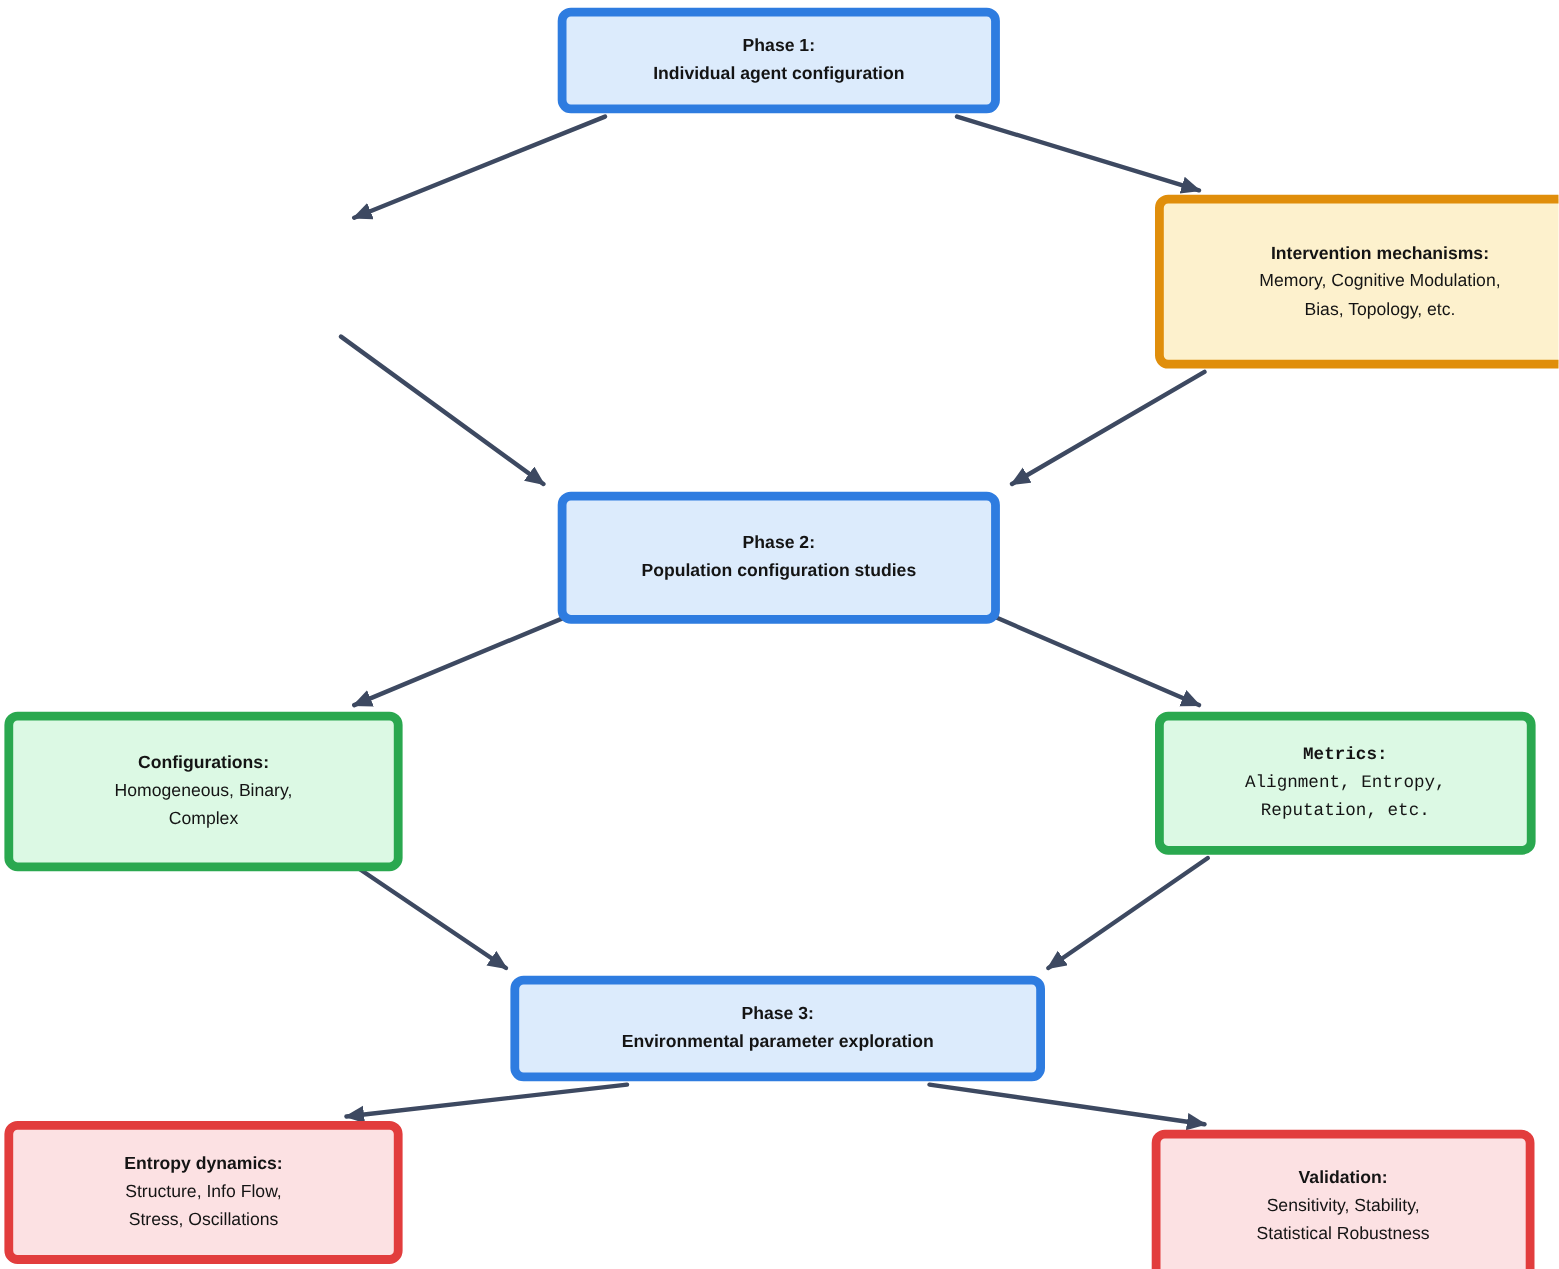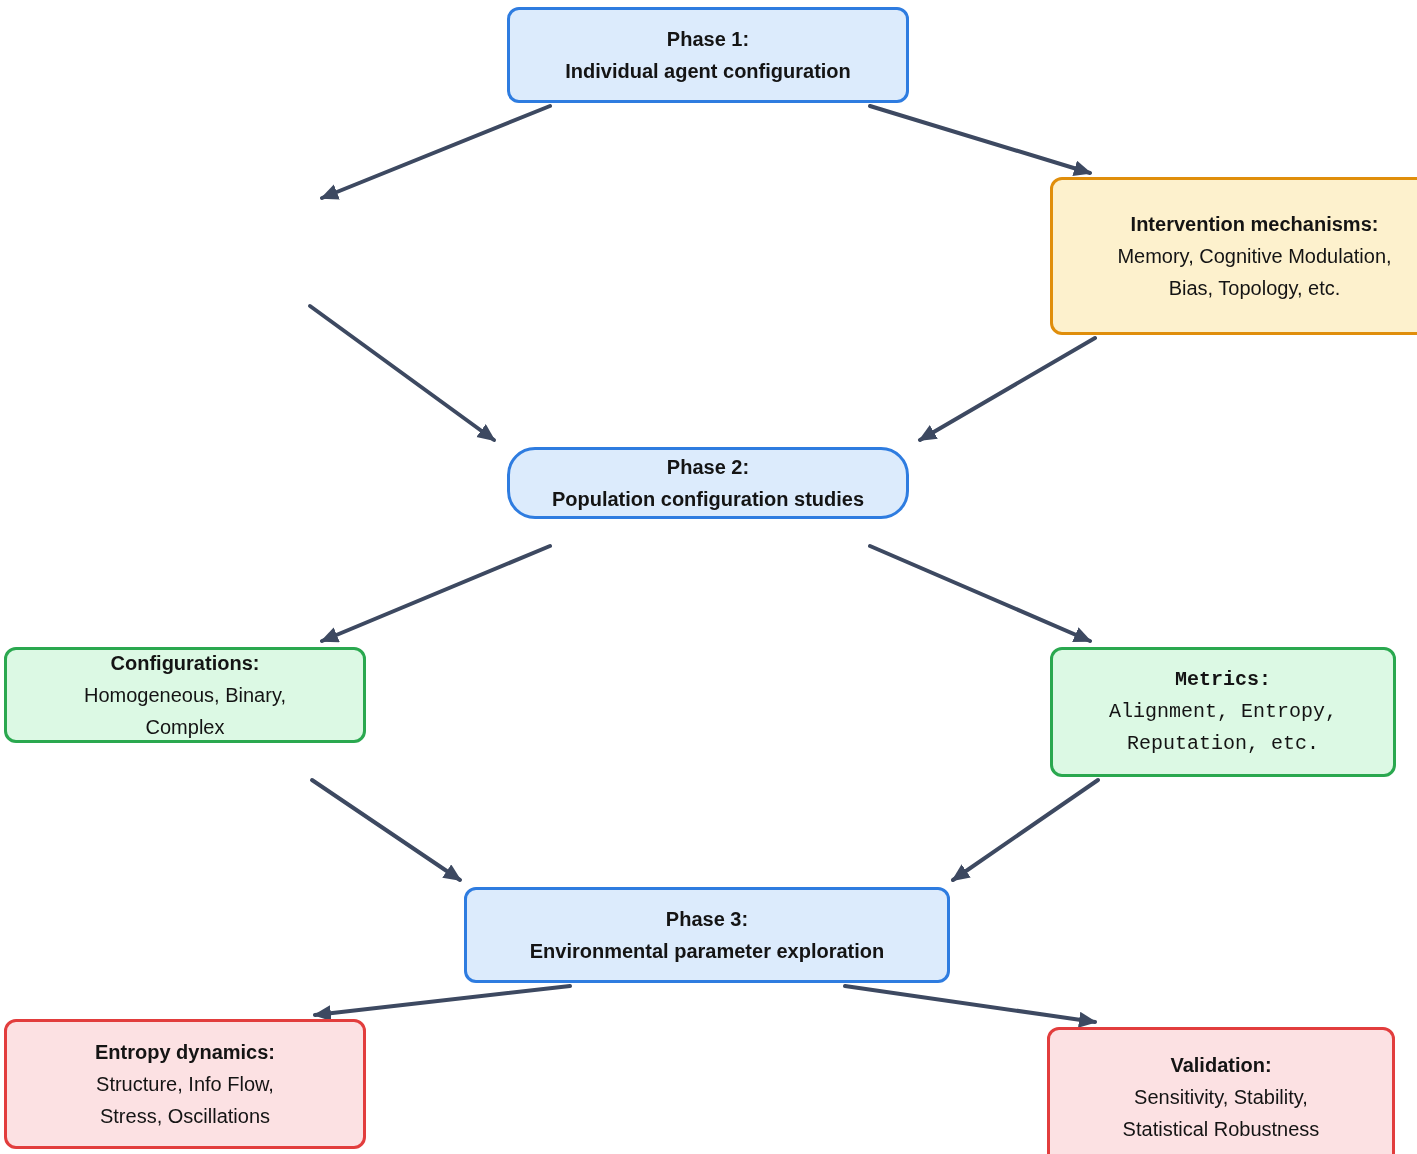--- a/index.html
+++ b/index.html
@@ -24,28 +24,28 @@
   .edge {
     stroke: var(--arrow, #3d4961);
     stroke-width: 4;
     fill: none;
     stroke-linecap: round;
   }
   #ah path { fill: var(--arrow, #3d4961); }
 
   .node {
     position: absolute;
-    border: 3px solid #f97316;
+    border: 8px solid #f97316;
     border-radius: 12px;
     display: flex;
     flex-direction: column;
     align-items: center;
     justify-content: center;
     text-align: center;
-    font-size: 20px;
+    font-size: 16px;
     line-height: 1.6;
     color: #141414;
     padding: 8px 14px;
   }
   .node .title { font-weight: bold; }
   .node.phase .line { font-weight: bold; }
 
   .node.blue   { background: var(--blue-fill,   #dcebfc); border-color: var(--blue-border,   #2e7ce0); }
   .node.orange { background: var(--orange-fill, #fdf1cd); border-color: var(--orange-border, #e08e0b); }
   .node.green  { background: var(--green-fill,  #dcf9e4); border-color: var(--green-border,  #2aa84f); }
@@ -79,26 +79,26 @@
     <div class="line">Individual agent configuration</div>
   </div>
 
 
   <div class="node orange" style="left:1050px; top:177px; width:402px; height:158px;padding-left:21px;">
     <div class="title">Intervention mechanisms:</div>
     <div class="line">Memory, Cognitive Modulation,</div>
     <div class="line">Bias, Topology, etc.</div>
   </div>
 
-  <div class="node blue phase" style="left:507px; top:447px; width:402px; height:72px;border-radius:28px;">
+  <div class="node blue phase" style="left:507px; top:447px; width:402px; height:120px;">
     <div class="title">Phase 2:</div>
     <div class="line">Population configuration studies</div>
   </div>
 
-  <div class="node green" style="left:4px; top:647px; width:362px; height:96px;">
+  <div class="node green" style="left:4px; top:647px; width:362px; height:145px;">
     <div class="title">Configurations:</div>
     <div class="line">Homogeneous, Binary,</div>
     <div class="line">Complex</div>
   </div>
 
   <div class="node green" style="left:1050px; top:647px; width:346px; height:130px;font-family:Liberation Mono, monospace;">
     <div class="title">Metrics:</div>
     <div class="line">Alignment, Entropy,</div>
     <div class="line">Reputation, etc.</div>
   </div>

